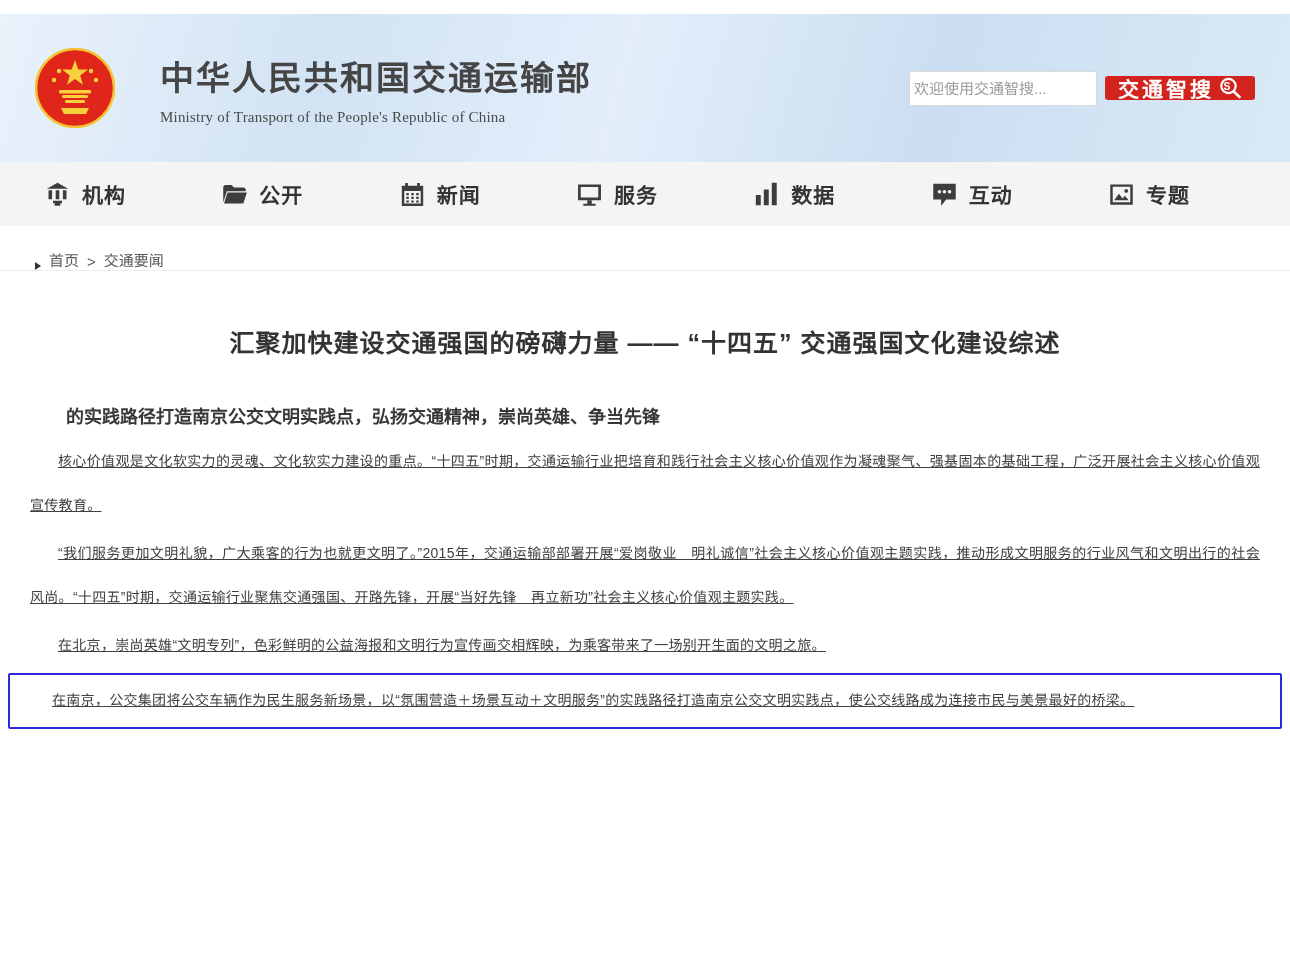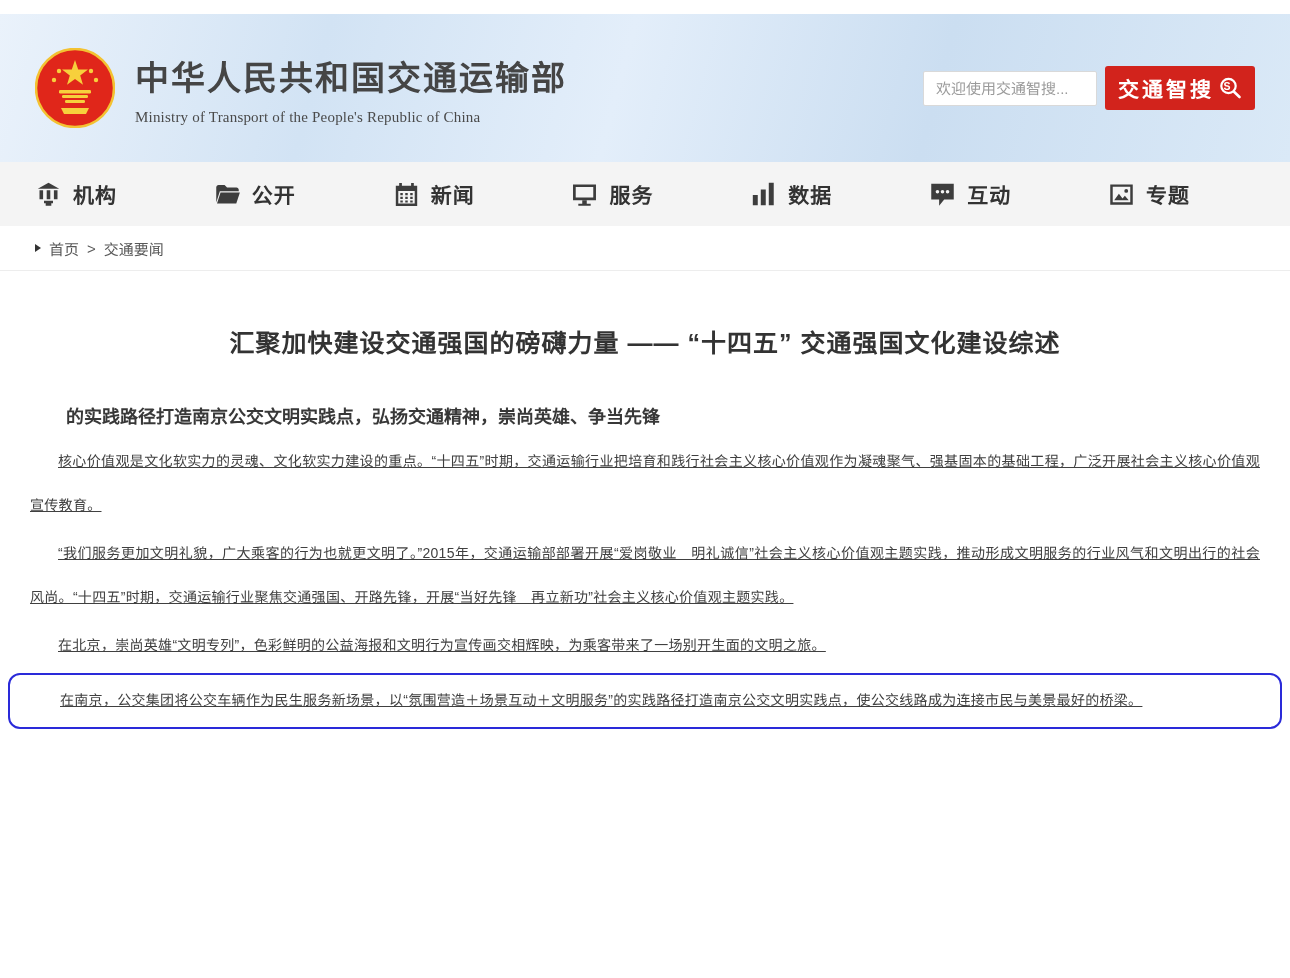--- a/index.html
+++ b/index.html
@@ -5,54 +5,54 @@
   * { box-sizing: border-box; margin: 0; padding: 0; }
   html,body { width:1290px; background:#fff; font-family:"Liberation Sans","DejaVu Sans",sans-serif; }
   body { min-height:978px; }
 
   .top-strip { height:14px; background:#fff; }
 
   
   .site-header {
     height:148px;
     background:linear-gradient(105deg,#eaf2fb 0%,#d2e3f4 25%,#e3eefa 48%,#cbdef1 72%,#dae9f7 100%);
-    display:flex; align-items:center; padding:0 35px;
+    display:flex; align-items:center; padding:0 35px;gap:25px;
   }
   .emblem { width:80px; height:80px; flex:0 0 auto; cursor:pointer; }
   .brand { margin-left:20px; }
   .site-title { font-size:34px; font-weight:bold; color:#454545; letter-spacing:2px; }
   .site-subtitle { font-size:15px; color:#4a4a4a; margin-top:9px; letter-spacing:0.2px;font-family:Liberation Serif, serif; }
   .search-area { margin-left:auto; display:flex; align-items:center; }
   .search-input {
-    width:174px; height:35px; border:1px solid #d9d9d9; border-radius:2px;
-    background:#fff; padding:0 12px; font-size:15px; color:#404040;
+    width:188px; height:35px; border:1px solid #d9d9d9; border-radius:2px;
+    background:#fff; padding:0 4px; font-size:15px; color:#404040;
     font-family:"Liberation Sans","DejaVu Sans",sans-serif; outline:none;
   }
   .search-input::placeholder { color:#9b9b9b; }
   .search-btn {
-    height:44px; margin-left:8px; border:none; border-radius:3px; cursor:pointer;
+    height:24px; margin-left:8px; border:none; border-radius:3px; cursor:pointer;
     background:#d2231c; color:#fff; font-size:21px; font-weight:bold; letter-spacing:3px;
     display:flex; align-items:center; gap:4px; padding:0 13px;
     font-family:"Liberation Sans","DejaVu Sans",sans-serif;
   }
   .search-btn svg { width:24px; height:24px; }
 
   
   .main-nav {
     height:64px; background:#f4f4f4; display:flex; align-items:center;
-    justify-content:space-between; padding:0 100px 0 35px;
+    justify-content:space-between; padding:0 100px 0 44px;
   }
   .nav-item { display:flex; align-items:center; gap:11px; cursor:pointer; text-decoration:none; }
   .nav-item .nav-icon { width:27px; height:27px; display:block; }
   .nav-item .nav-icon svg { width:27px; height:27px; fill:#3d3d3d; display:block; }
   .nav-item .nav-label { font-size:21px; font-weight:bold; color:#333; letter-spacing:1px; }
 
   
   .breadcrumb {
-    height:45px; display:flex; align-items:center; gap:8px;
+    height:45px; display:flex; align-items:flex-end; gap:8px;
     padding:0 35px; font-size:15px; color:#595959; border-bottom:1px solid #ededed;
   }
   .crumb-arrow {
     width:0; height:0; border-left:6px solid #333;
     border-top:4.5px solid transparent; border-bottom:4.5px solid transparent;
     display:inline-block;
   }
   .crumb-link { color:#595959; text-decoration:none; cursor:pointer; }
   .crumb-sep { color:#595959; }
 
@@ -64,22 +64,22 @@
   }
   .lead-para {
     font-size:18px; font-weight:bold; color:#383838;
     line-height:44px; text-indent:2em; margin:0;
   }
   .body-para {
     font-size:14px; color:#404040; line-height:44px; text-indent:2em;
     margin:0 0 4px; text-align:justify; letter-spacing:0.3px;text-decoration:underline;
   }
   .highlight-box {
-    border:2px solid #2a2ad9; border-radius:12px;
-    margin:6px -22px 6px; padding:3px 22px 5px;
+    border:2px solid #2a2ad9; border-radius:2px;
+    margin:6px -22px 6px; padding:3px 14px 5px;
   }
 </style>
 </head>
 <body>
 
 <div class="top-strip"></div>
 
 <header class="site-header">
   <span class="emblem">
     <svg viewBox="0 0 80 80">

